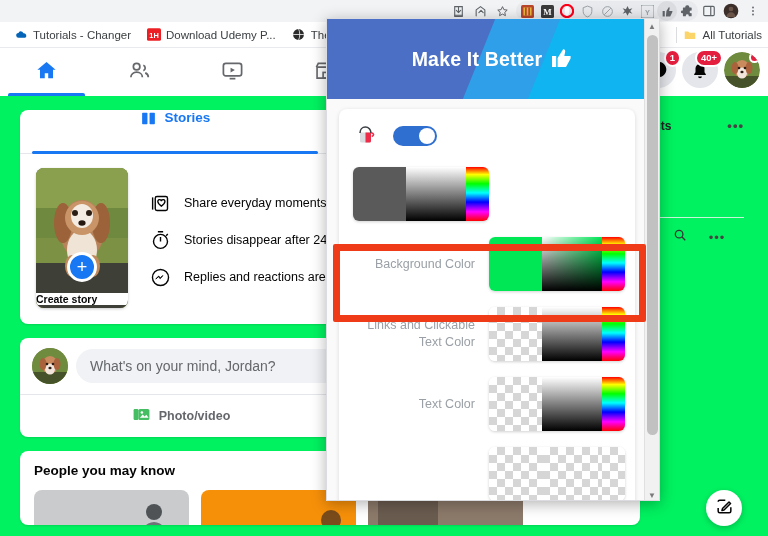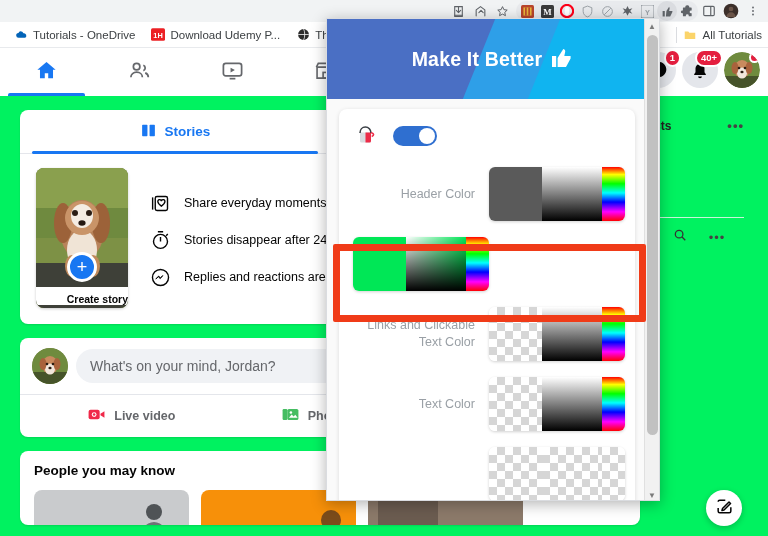--- a/index.html
+++ b/index.html
@@ -52,29 +52,29 @@
   .nav-circle { width: 36px; height: 36px; border-radius:50%; background:#e4e6eb; display:flex; align-items:center; justify-content:center; position:relative; }
   .badge { position:absolute; top: -3px; right: -5px; background:#e41e3f; color:#fff; font-size:9.5px; font-weight:bold; border-radius: 9px; padding: 1px 4px; line-height:12px; min-width: 16px; text-align:center; border: 2px solid #fff; }
   .avatar-nav { width: 36px; height:36px; border-radius:50%; overflow:hidden; position:relative; }
 
   
   .feed { position:absolute; left: 20px; top: 62px; width: 620px; }
   .card { background:#fff; border-radius: 8px; box-shadow: 0 1px 2px rgba(0,0,0,.12); margin-bottom: 14px; }
 
   .stories-card { padding: 0; }
   .stories-tabs { display:flex; height: 44px; border-bottom: 1px solid #e4e6eb; position:relative; }
-  .st-tab { flex:1; display:flex; align-items:center; justify-content:center; gap: 8px; font-size: 13.5px; font-weight:bold; color:#65676b; position:relative; }
+  .st-tab { flex:1; display:flex; justify-content:center; gap: 8px; font-size: 13.5px; font-weight:bold; color:#65676b; position:relative; }
   .st-tab.active { color:#1877f2; }
   .st-tab.active::after { content:""; position:absolute; left: 12px; right: 12px; bottom: -1px; height: 3px; background:#1877f2; border-radius:2px; }
 
   .stories-body { display:flex; padding: 14px 16px 16px 16px; gap: 20px; }
   .story-thumb { width: 92px; height: 140px; border-radius: 8px; position:relative; overflow:hidden; box-shadow: 0 1px 3px rgba(0,0,0,.2); flex:0 0 92px; background:#7a8b4b; }
   .dog-art { position:absolute; inset:0; }
   .create-plus { position:absolute; left:50%; transform: translateX(-50%); bottom: 26px; width: 30px; height:30px; border-radius:50%; background:#1877f2; border:3px solid #fff; display:flex; align-items:center; justify-content:center; color:#fff; font-size:18px; line-height:1; font-weight:300; }
-  .create-label { position:absolute; bottom: 3px; left:0; right:0; text-align:right; font-size: 10.5px; color:#050505; font-weight:600; background:#fff; padding-top: 6px; }
+  .create-label { position:absolute; bottom: 3px; left:0; right:0; text-align:left; font-size: 10.5px; color:#050505; font-weight:600; background:#fff; padding-top: 0; }
   .story-info { display:flex; flex-direction:column; justify-content:center; gap: 16px; padding-top: 4px; }
   .story-line { display:flex; align-items:center; gap: 12px; font-size: 12.5px; color:#050505; }
   .sl-ic { width: 24px; flex:0 0 24px; display:flex; align-items:center; justify-content:center; color:#050505; }
 
   
   .composer { padding: 10px 12px 0 12px; }
   .comp-top { display:flex; align-items:center; gap: 8px; padding-bottom: 10px; }
   .avatar-sm { width: 36px; height: 36px; border-radius:50%; overflow:hidden; flex:0 0 36px; position:relative; background:#7a8b4b; }
   .comp-input { flex:1; height: 34px; border-radius: 18px; background:#f0f2f5; display:flex; align-items:center; padding: 0 14px; font-size: 14px; color:#65676b; }
   .comp-div { height:1px; background:#e4e6eb; margin: 0 -12px; }
@@ -263,21 +263,21 @@
     </div>
   </div>
 
   <div class="bookmark-bar">
     <div class="bm">
       <span class="bm-fav">
         <svg width="13" height="13" viewBox="0 0 24 24" fill="#0364b8">
             <path d="M10 6a6 6 0 015.6 3.9A4.5 4.5 0 0119 18H7a4.5 4.5 0 01-.6-9A6 6 0 0110 6z"></path>
           </svg>
       </span>
-      <span class="bm-label">Tutorials - OneDrive</span>
+      <span class="bm-label">Tutorials - Changer</span>
     </div>
     <div class="bm">
       <span class="bm-fav">
         <svg width="14" height="13" viewBox="0 0 18 16">
             <rect width="18" height="16" rx="2" fill="#ec2024"></rect>
             <text x="9" y="12" font-size="9.5" fill="#fff" text-anchor="middle" font-family="Liberation Sans, sans-serif" font-weight="bold">1H</text>
           </svg>
       </span>
       <span class="bm-label">Download Udemy P...</span>
     </div>
@@ -477,31 +477,20 @@
                 <ellipse cx="18" cy="20" rx="1.6" ry="1.2" fill="#2b1b12"></ellipse>
               </g>
             </svg>
           </div>
           <div class="comp-input">What's on your mind, Jordan?</div>
         </div>
         <div class="comp-div"></div>
         <div class="comp-actions">
           <div class="comp-act">
             <span>
-              <svg width="19" height="19" viewBox="0 0 24 24" fill="#f02849">
-                  <rect x="2" y="6" width="14" height="12" rx="2.5"></rect>
-                  <path d="M17 11l5-3v8l-5-3z"></path>
-                  <circle cx="9" cy="12" r="3" fill="#fff"></circle>
-                  <circle cx="9" cy="12" r="1.6" fill="#f02849"></circle>
-                </svg>
-            </span>
-            <span>Live video</span>
-          </div>
-          <div class="comp-act">
-            <span>
               <svg width="19" height="19" viewBox="0 0 24 24">
                   <rect x="2" y="5" width="6" height="14" rx="1.5" fill="#45bd62"></rect>
                   <rect x="8" y="5" width="14" height="14" rx="2" fill="#45bd62"></rect>
                   <path d="M10 16l3.5-4 2.5 2.6 2-2.2L21 16z" fill="#fff"></path>
                   <circle cx="12.5" cy="9.5" r="1.6" fill="#fff"></circle>
                 </svg>
             </span>
             <span>Photo/video</span>
           </div>
           <div class="comp-act">
@@ -600,29 +589,29 @@
               <path d="M16 10c0-3.4-2.5-6-5.6-6S5 6.6 5 10" fill="none" stroke="#3a3f45" stroke-width="1.6"></path>
               <path d="M16 9.4c1.6.5 2.6 1.3 2.6 2.2 0 .8-.7 1.5-1.9 2" fill="none" stroke="#ec2c48" stroke-width="1.6"></path>
             </svg>
           </span>
           <span class="toggle">
               <span class="knob"></span>
             </span>
         </div>
 
         <div class="crow">
-          <span class="crow-label">Header Color</span>
           <span class="swatch">
             <span class="sw-solid" style="background:#5a5a5a"></span>
             <span class="sw-grad grad-gray"></span>
             <span class="sw-hue hue-strip"></span>
           </span>
         </div>
 
         <div class="crow">
+          <span class="crow-label">Background Color</span>
           <span class="swatch">
             <span class="sw-solid" style="background:#00e756"></span>
             <span class="sw-grad grad-sat-green"></span>
             <span class="sw-hue hue-strip"></span>
           </span>
         </div>
 
         <div class="crow">
           <span class="crow-label">Links and Clickable Text Color</span>
           <span class="swatch">

